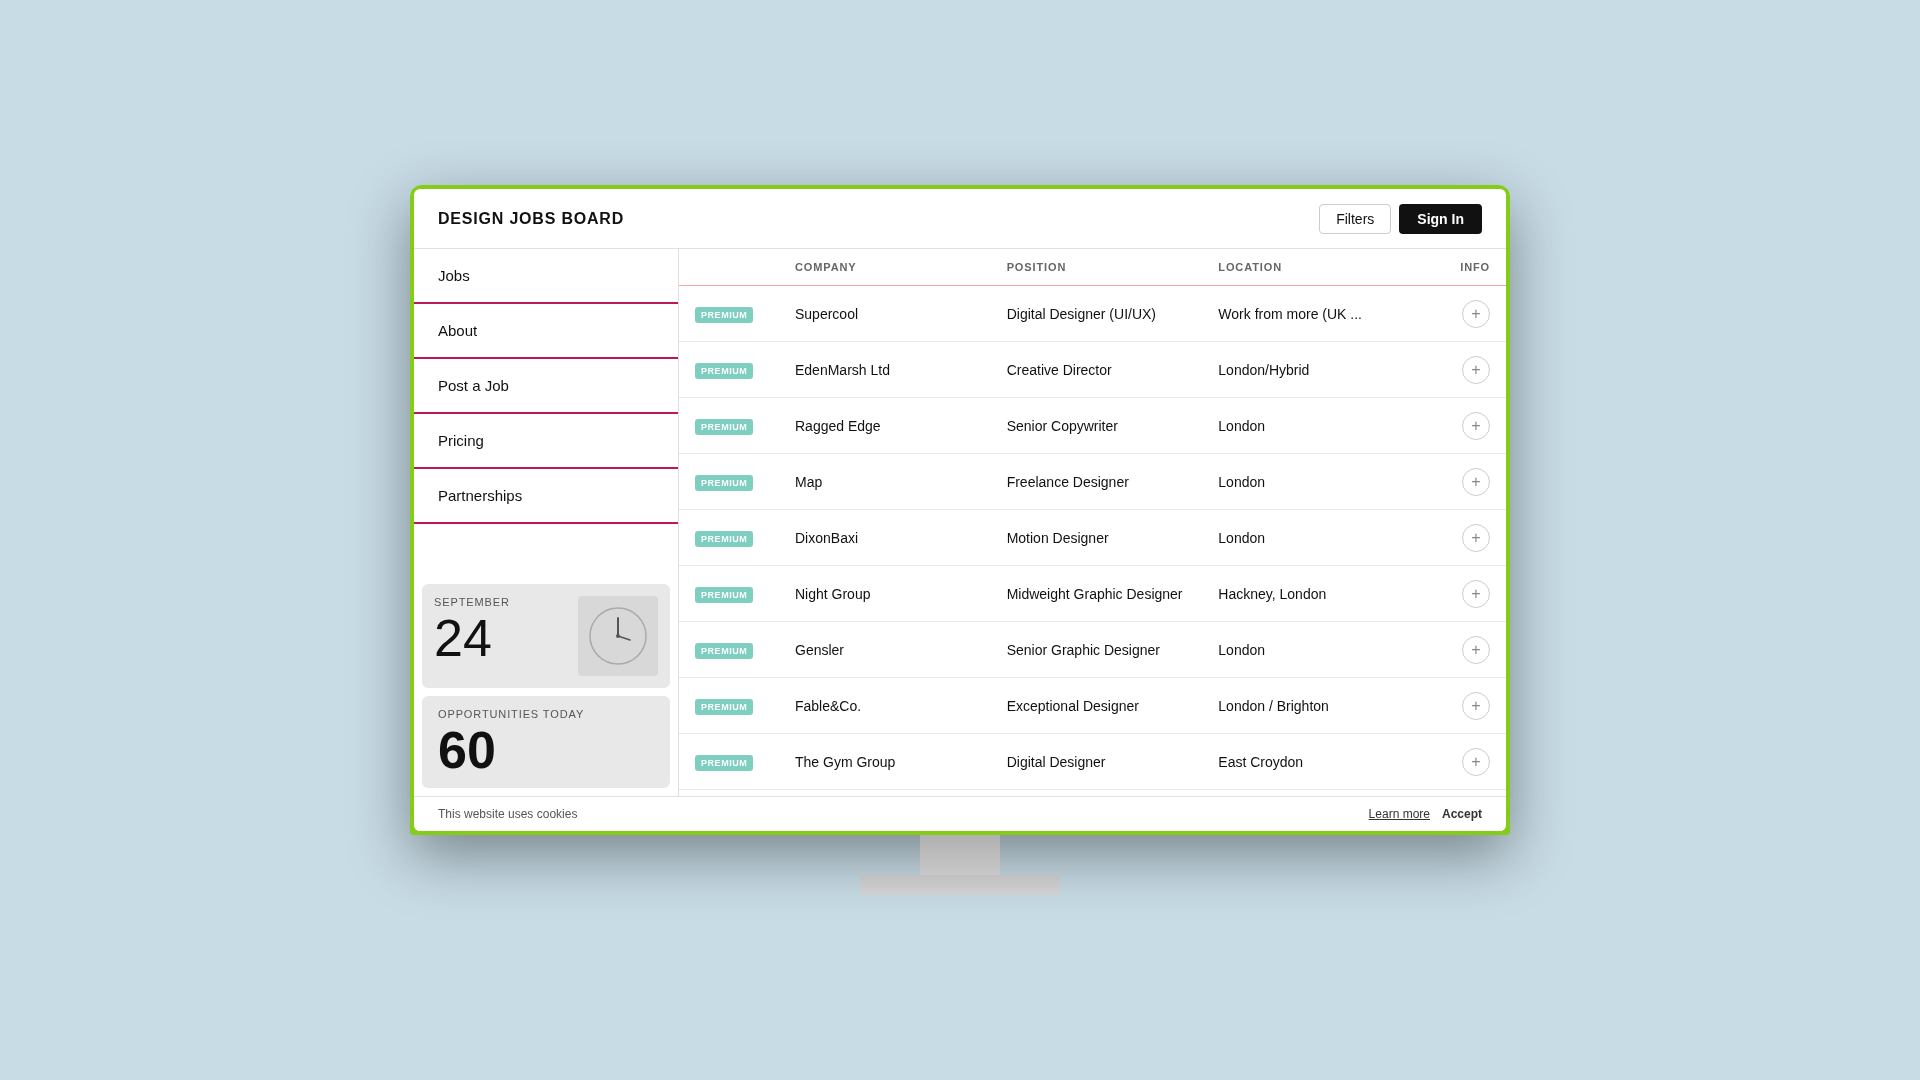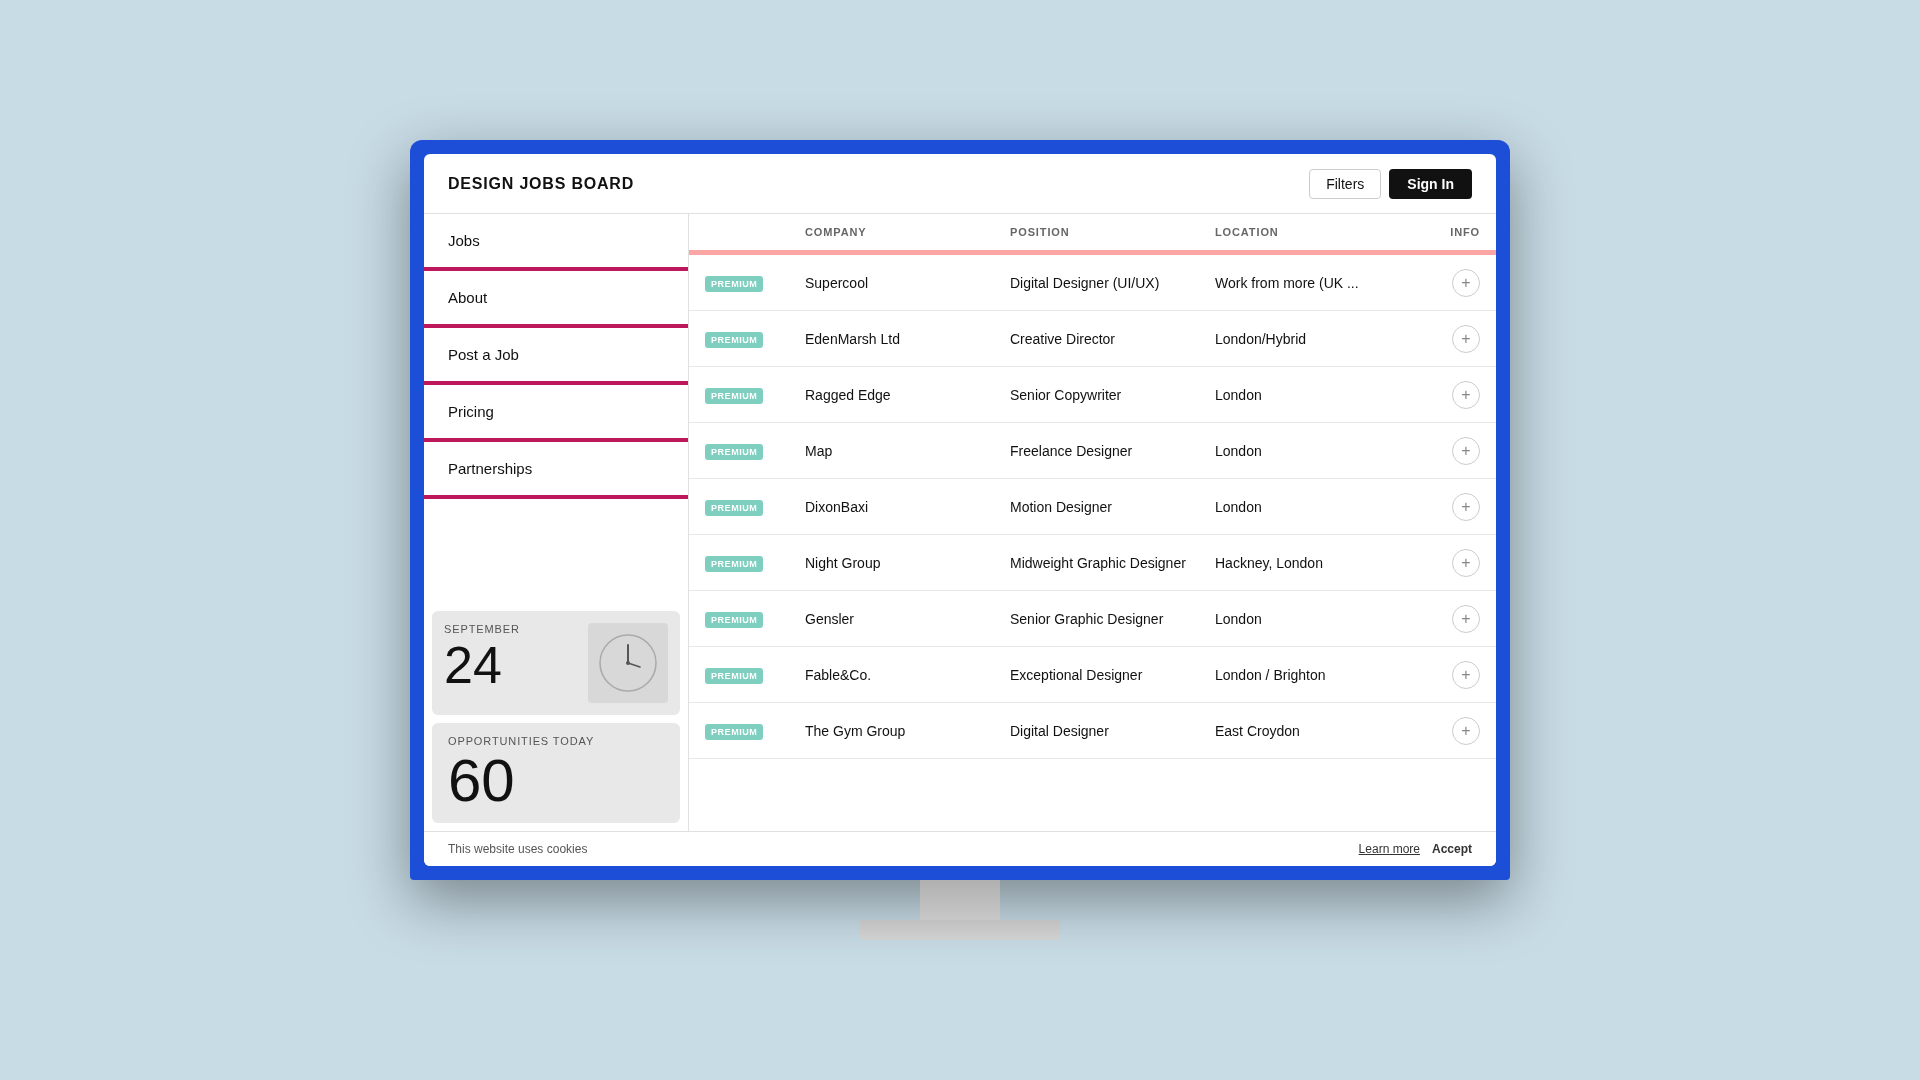--- a/index.html
+++ b/index.html
@@ -16,24 +16,24 @@
     }
 
     .monitor-wrapper {
       display: flex;
       flex-direction: column;
       align-items: center;
     }
 
     .monitor-screen {
       width: 1100px;
-      height: 740px;
-      background: #1d4ed8;
+      height: 650px;
+      background: #84cc16;
       border-radius: 12px 12px 4px 4px;
-      padding: 14px;
+      padding: 4px;
       box-shadow: 0 20px 60px rgba(0,0,0,0.4);
     }
 
     .browser-window {
       width: 100%;
       height: 100%;
       background: #fff;
       border-radius: 6px;
       overflow: hidden;
       display: flex;
@@ -101,21 +101,21 @@
     }
 
     .sidebar-nav {
       flex: 1;
     }
 
     .sidebar-nav-item {
       padding: 18px 24px;
       font-size: 15px;
       color: #111;
-      border-bottom: 4px solid #be185d;
+      border-bottom: 2px solid #be185d;
       cursor: pointer;
     }
 
     .sidebar-widgets {
       padding: 0;
     }
 
     .widget-date {
       background: #e8e8e8;
       margin: 8px;
@@ -169,37 +169,37 @@
 
     .widget-opp-label {
       font-size: 11px;
       letter-spacing: 0.08em;
       color: #555;
       text-transform: uppercase;
       margin-bottom: 4px;
     }
 
     .widget-opp-count {
-      font-size: 60px;
-      font-weight: 400;
+      font-size: 52px;
+      font-weight: 700;
       line-height: 1;
       color: #111;
     }
 
     
     .table-area {
       flex: 1;
       overflow-y: auto;
     }
 
     .table-header {
       display: grid;
       grid-template-columns: 100px 1fr 1fr 1fr 60px;
       padding: 12px 16px;
-      border-bottom: 5px solid #fca5a5;
+      border-bottom: 1px solid #fca5a5;
       background: #fff;
       position: sticky;
       top: 0;
       z-index: 10;
     }
 
     .table-header-cell {
       font-size: 11px;
       font-weight: 600;
       letter-spacing: 0.08em;

